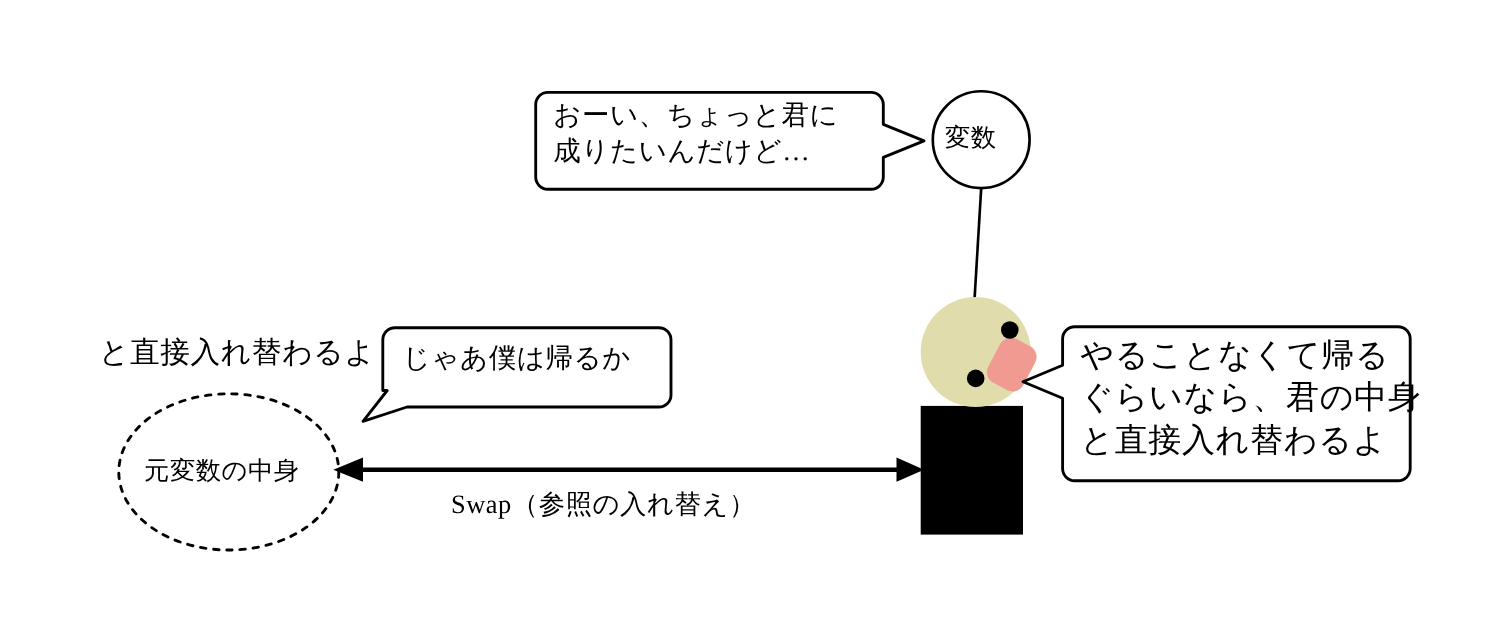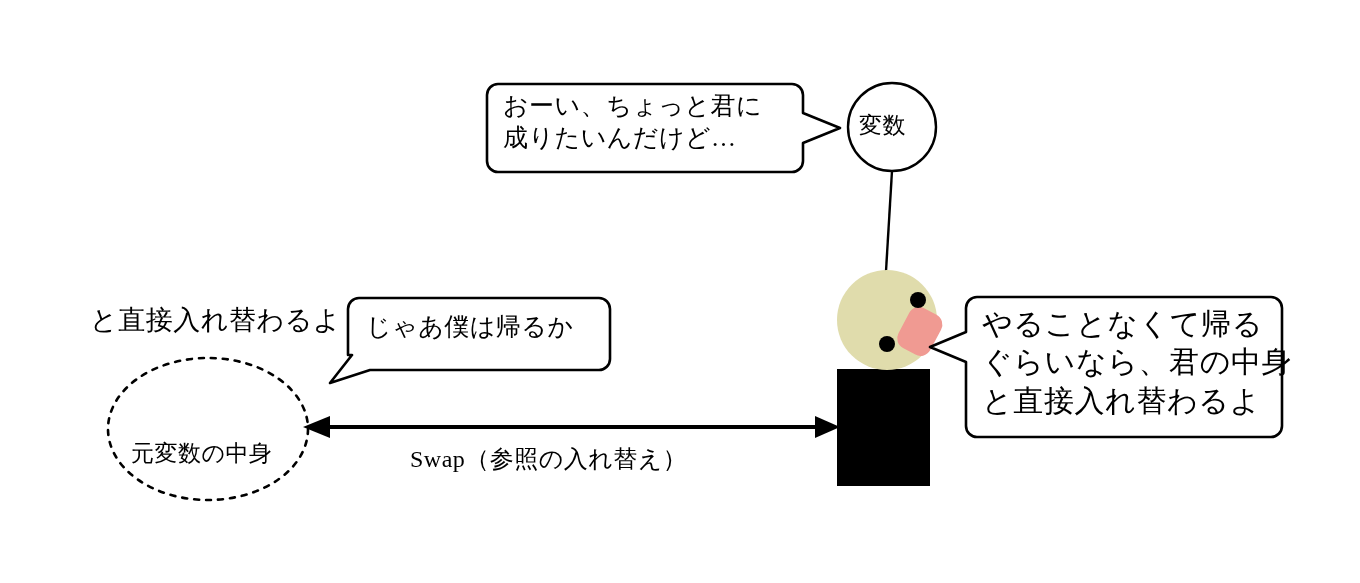--- a/index.html
+++ b/index.html
@@ -61,21 +61,20 @@
   }
   #temp-object-label {
     left: 90px;
     top: 303px;
     font-size: 27px;
   }
   #ellipse-label {
     left: 131px;
     top: 413px;
     font-size: 23px;
-    margin-top: 26px;
   }
   #swap-label {
     left: 410px;
     top: 444px;
     font-size: 24px;
   }
 </style>
 </head>
 <body>
 

